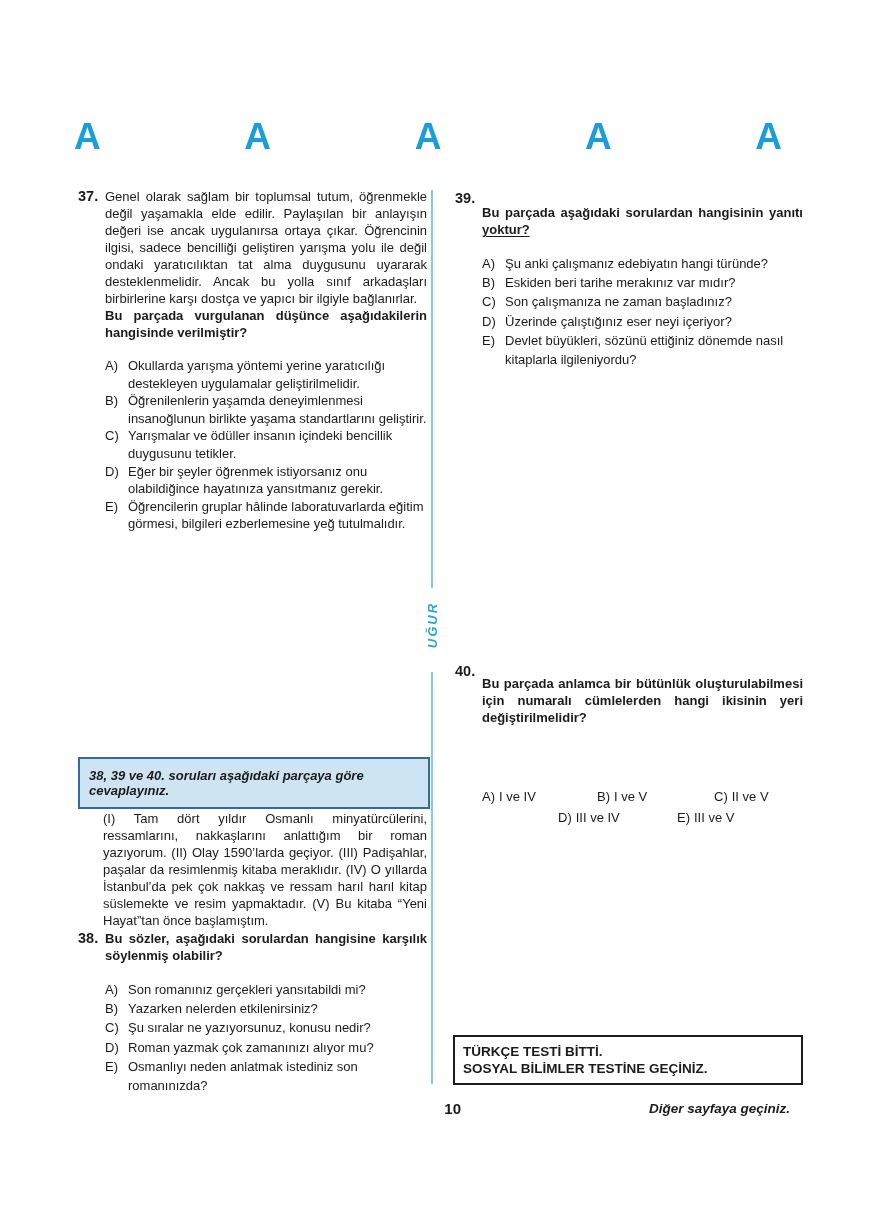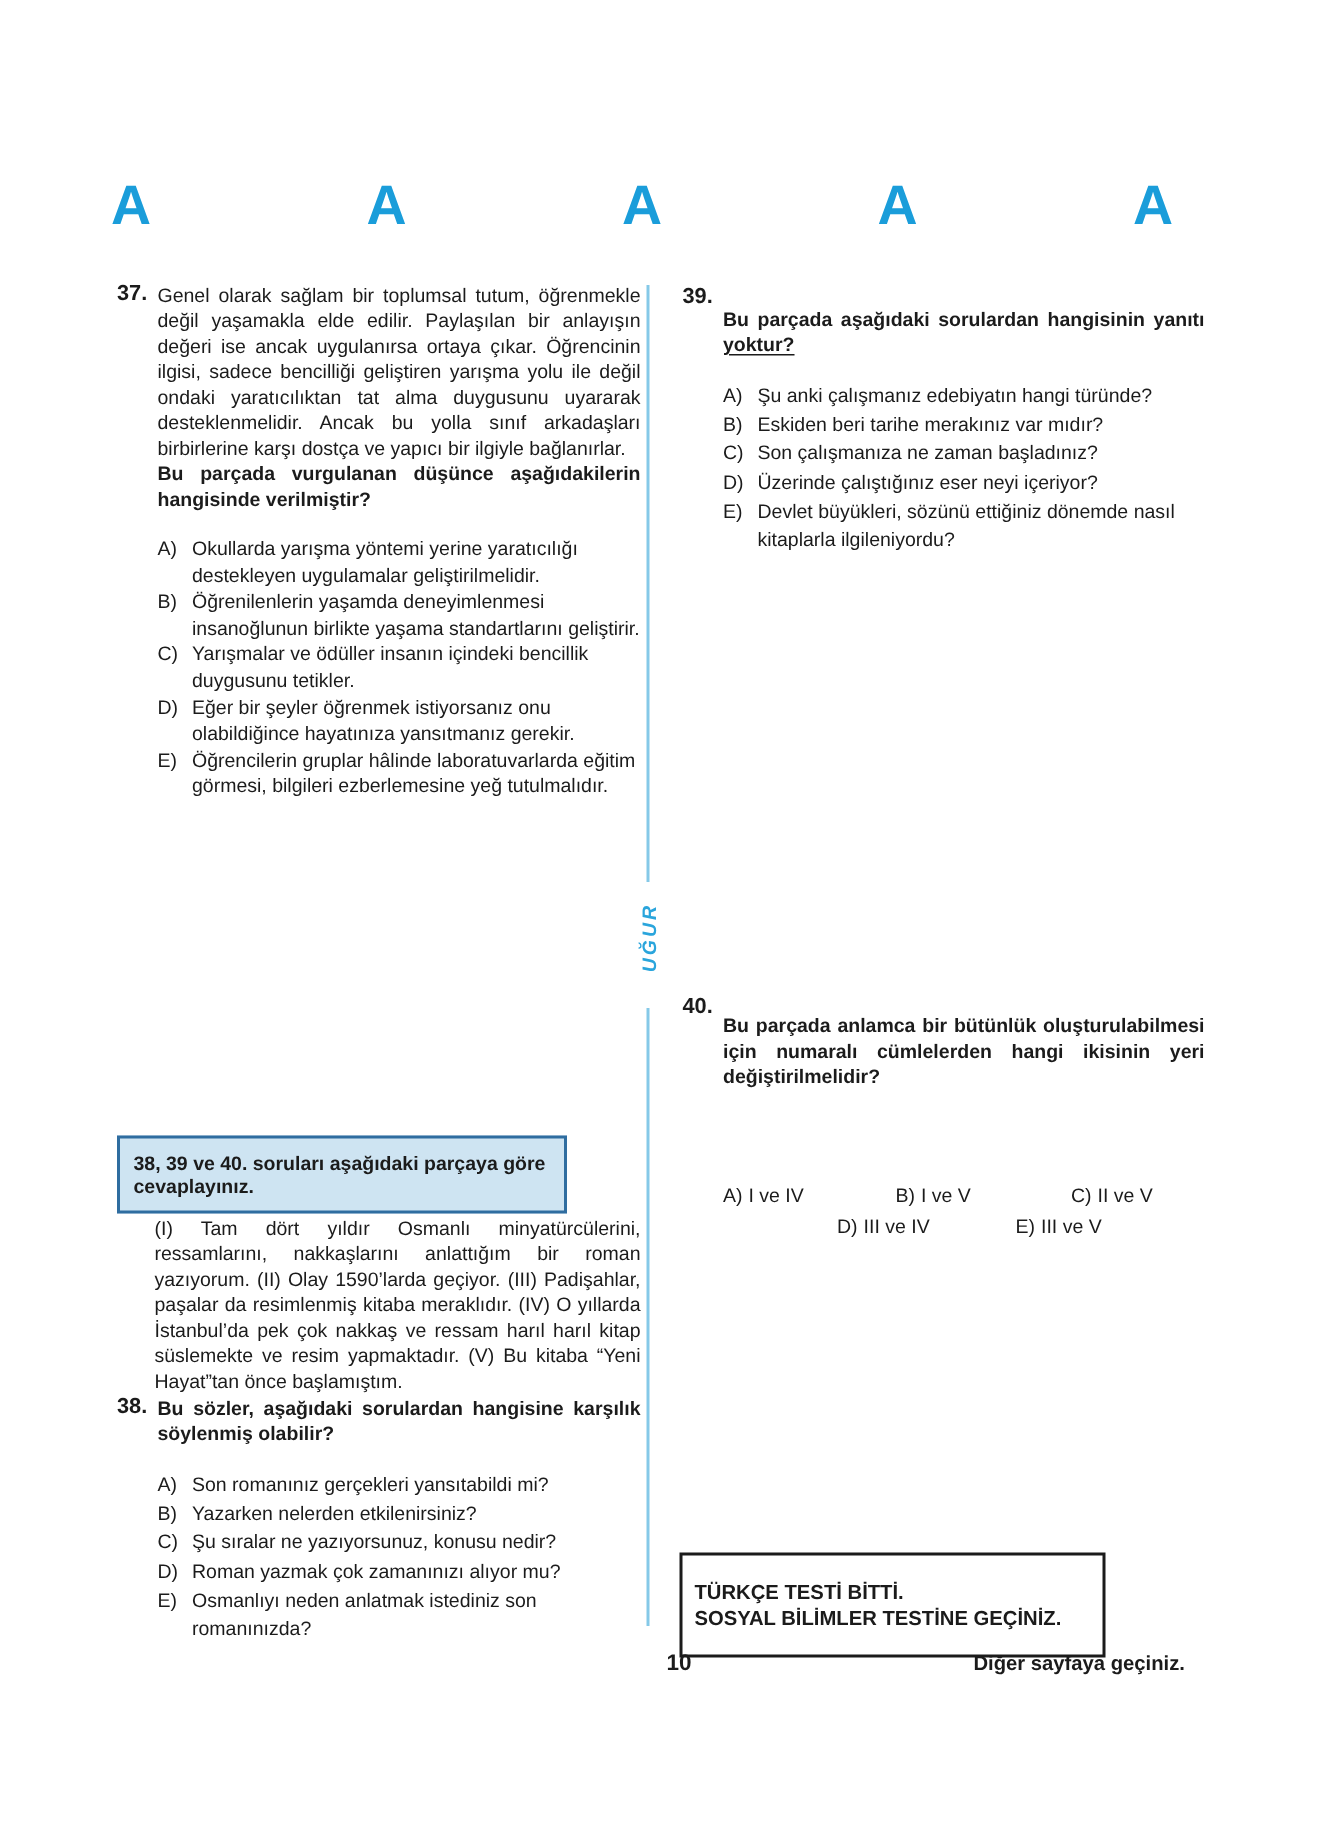--- a/index.html
+++ b/index.html
@@ -49,56 +49,56 @@
   
   .col-left  { left:78px;  width:349px; }
   .col-right { left:455px; width:348px; }
   .q37 { top:188px; }
   .q38 { top:930px; }
   .q39 { top:190px; }
   .q40 { top:663px; }
 
   
   .instruction-box {
-    position:absolute; top:757px; left:78px; width:300px;
+    position:absolute; top:757px; left:78px; width:352px;
     border:2px solid #2f6da0; background:#cee4f2;
-    padding:9px 9px; font-weight:bold; font-size:13px; line-height:15px;
+    padding:9px 9px; font-weight:bold; font-size:13px; line-height:15px;font-style:italic;
   }
 
   
   .shared-passage {
     position:absolute; top:810px; left:103px; width:324px;
     font-size:13px; line-height:17px; text-align:justify;
   }
 
   
   .q40-opts { position:relative; height:50px; margin-top:14px; }
   .q40-opt { position:absolute; white-space:nowrap; }
   .q40-opt .lbl { margin-right:4px; }
   .q40-a { left:0px;   top:48px; }
   .q40-b { left:115px; top:48px; }
   .q40-c { left:232px; top:48px; }
   .q40-d { left:57px;  top:69px;margin-left:19px; }
   .q40-e { left:180px; top:69px;margin-left:15px; }
 
   
   .end-box {
-    position:absolute; top:1035px; left:453px; width:284px;
+    position:absolute; top:1035px; left:453px; width:350px;
     border:2px solid #1b1b1b; background:#fff;
-    padding:16px 8px; font-weight:bold; font-size:13.5px; line-height:17px;
+    padding:6px 8px; font-weight:bold; font-size:13.5px; line-height:17px;
   }
 
   
   .page-number {
     position:absolute; top:1100px; left:405px; width:56px;
     text-align:right; font-weight:bold; font-size:15px;
   }
   .footer-note {
     position:absolute; top:1101px; right:90px;
-    font-weight:bold; font-size:13.5px;
+    font-weight:bold; font-style:italic; font-size:13.5px;
   }
 </style>
 </head>
 <body>
 
 <div class="page">
 
   <div class="header-row">
     <span class="booklet-letter">A</span>
     <span class="booklet-letter">A</span>

